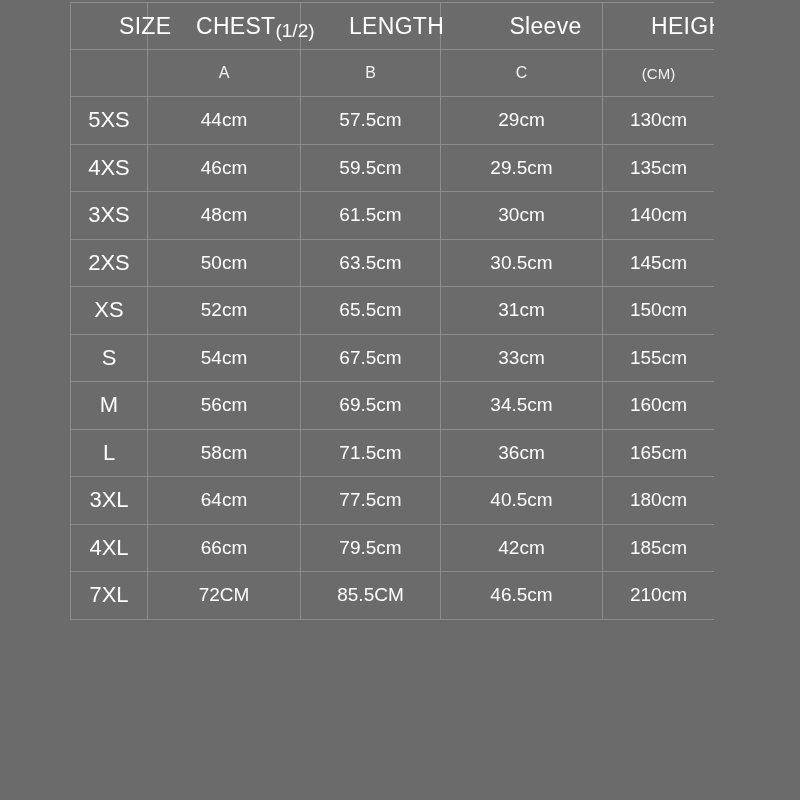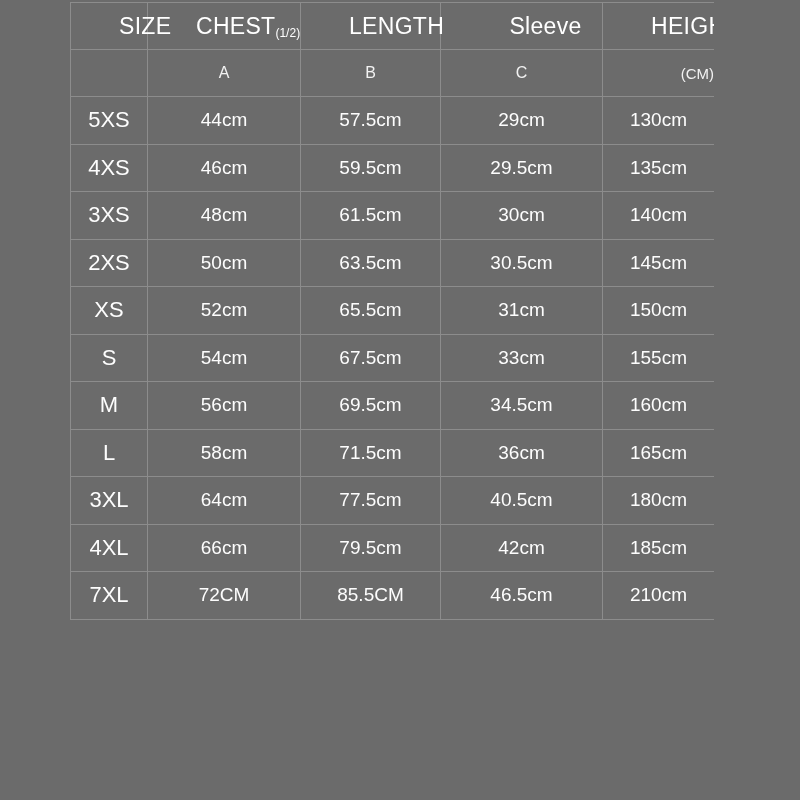--- a/index.html
+++ b/index.html
@@ -50,34 +50,34 @@
   }
 
   
   tr.header-main th {
     height: 46px;
     font-size: 23px;
     letter-spacing: 0.3px;
   }
   tr.header-main th .hdr-text { display: inline; margin-left: 48px; }
   tr.header-main th .hdr-sub {
-    font-size: 12px;
+    font-size: 19px;
     vertical-align: baseline;
     position: relative;
     top: 3px;
     letter-spacing: 0;
   }
 
   
   tr.header-sub td {
     height: 46px;
     font-size: 16px;
     color: #f2f2f2;
   }
-  tr.header-sub td.unit-cell { font-size: 15px; text-align: right; }
+  tr.header-sub td.unit-cell { font-size: 15px; }
 
   
   tbody.chart-body td {
     height: 46.5px;
     font-size: 19px;
     color: #fdfdfd;
   }
   tbody.chart-body td.cell-size {
     font-size: 22px;
   }

